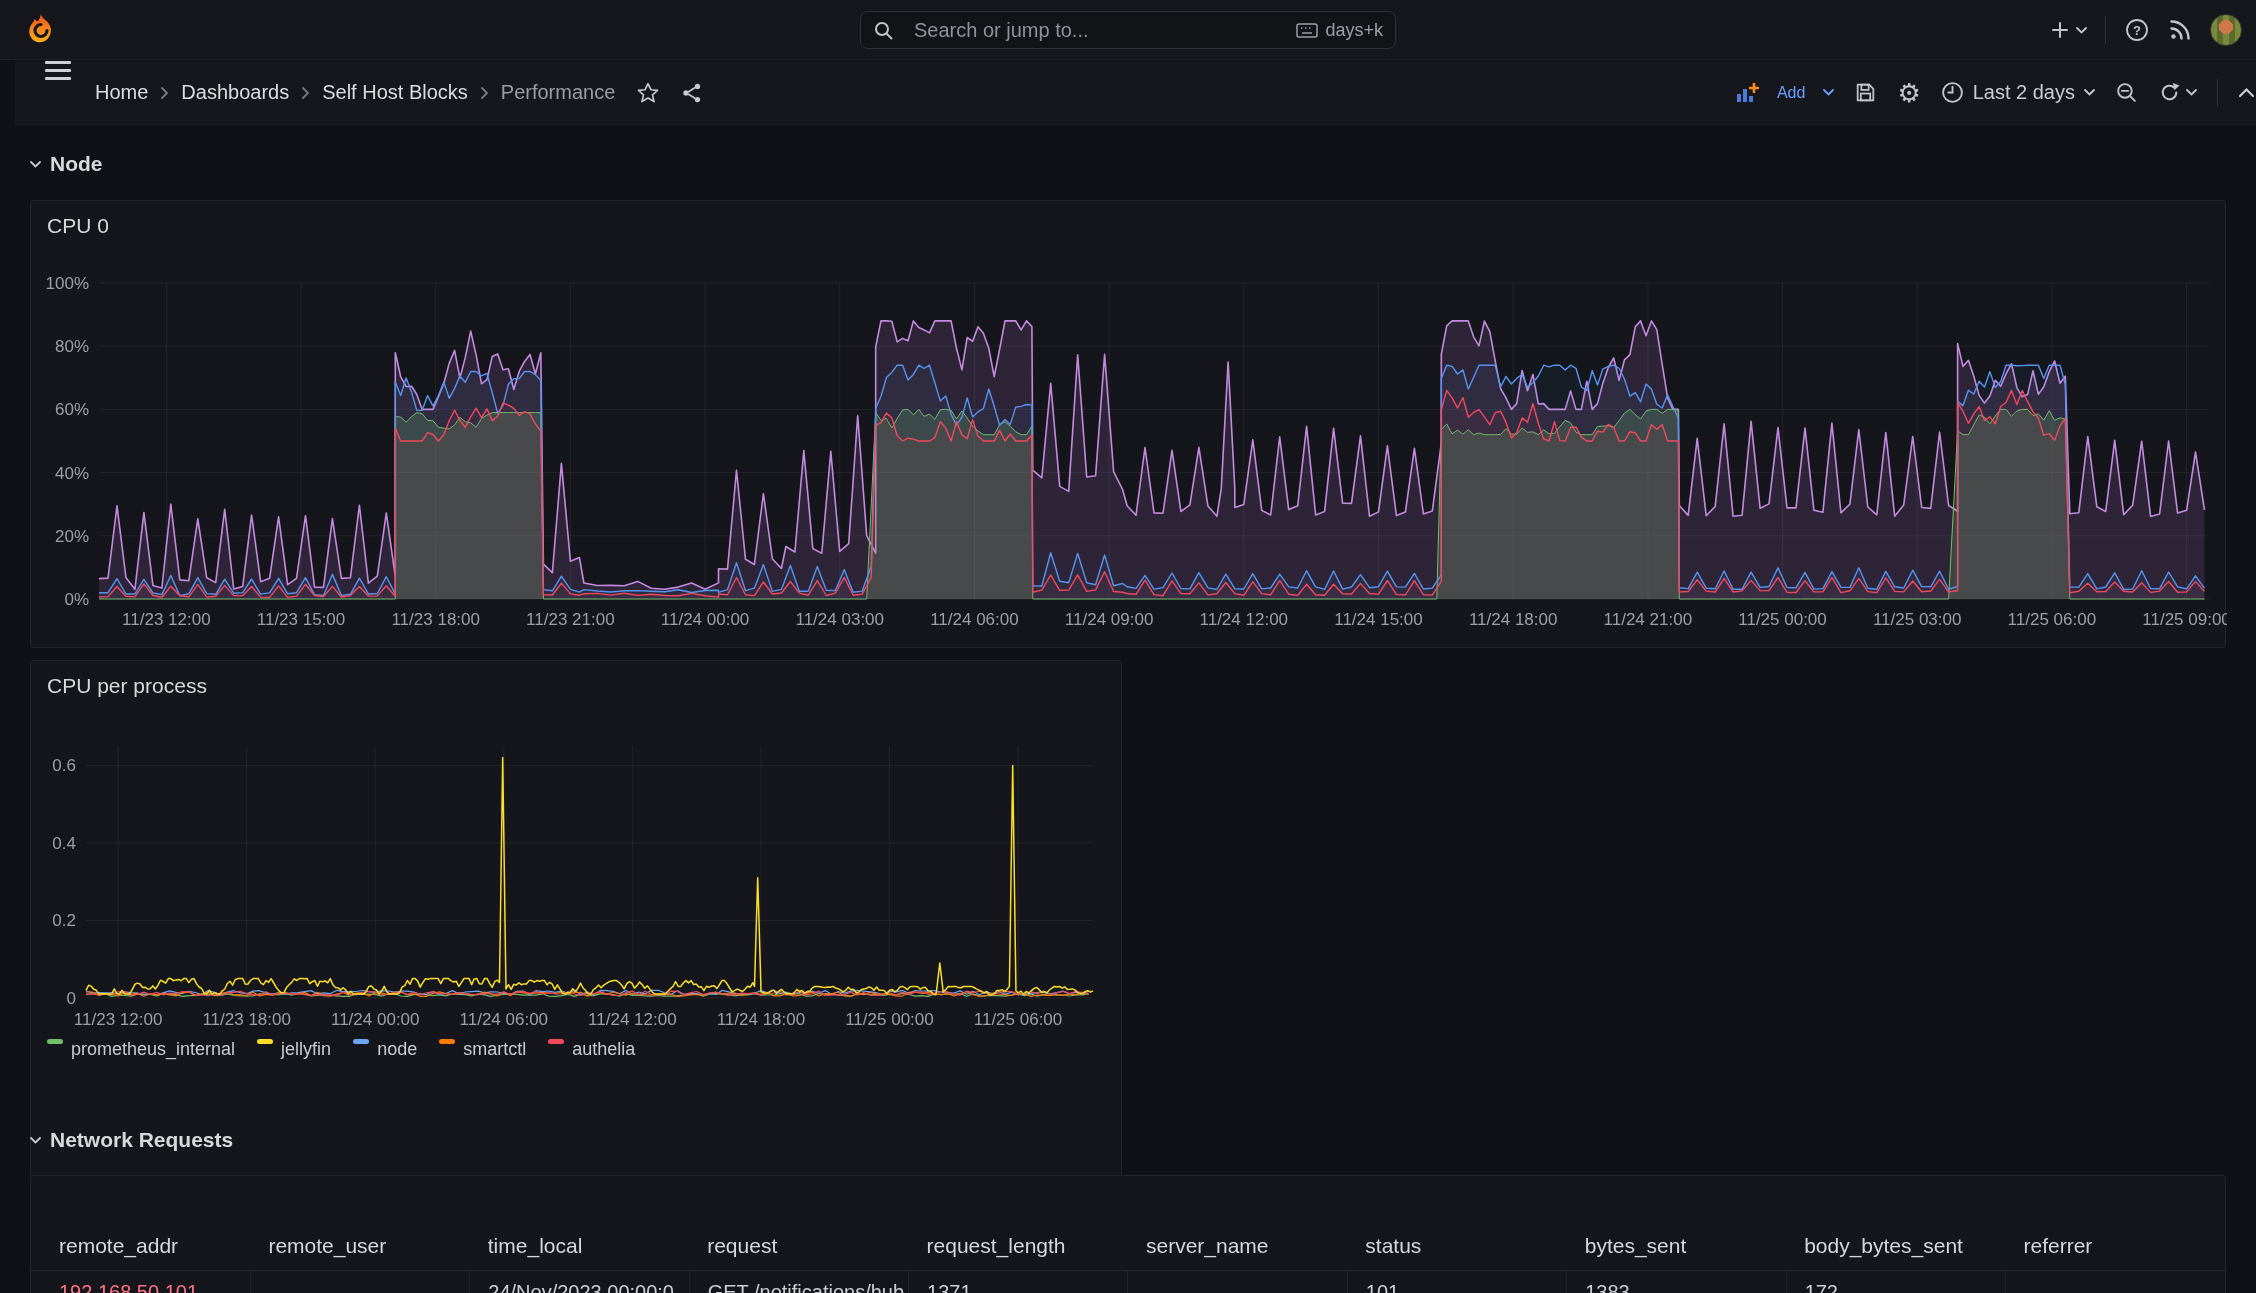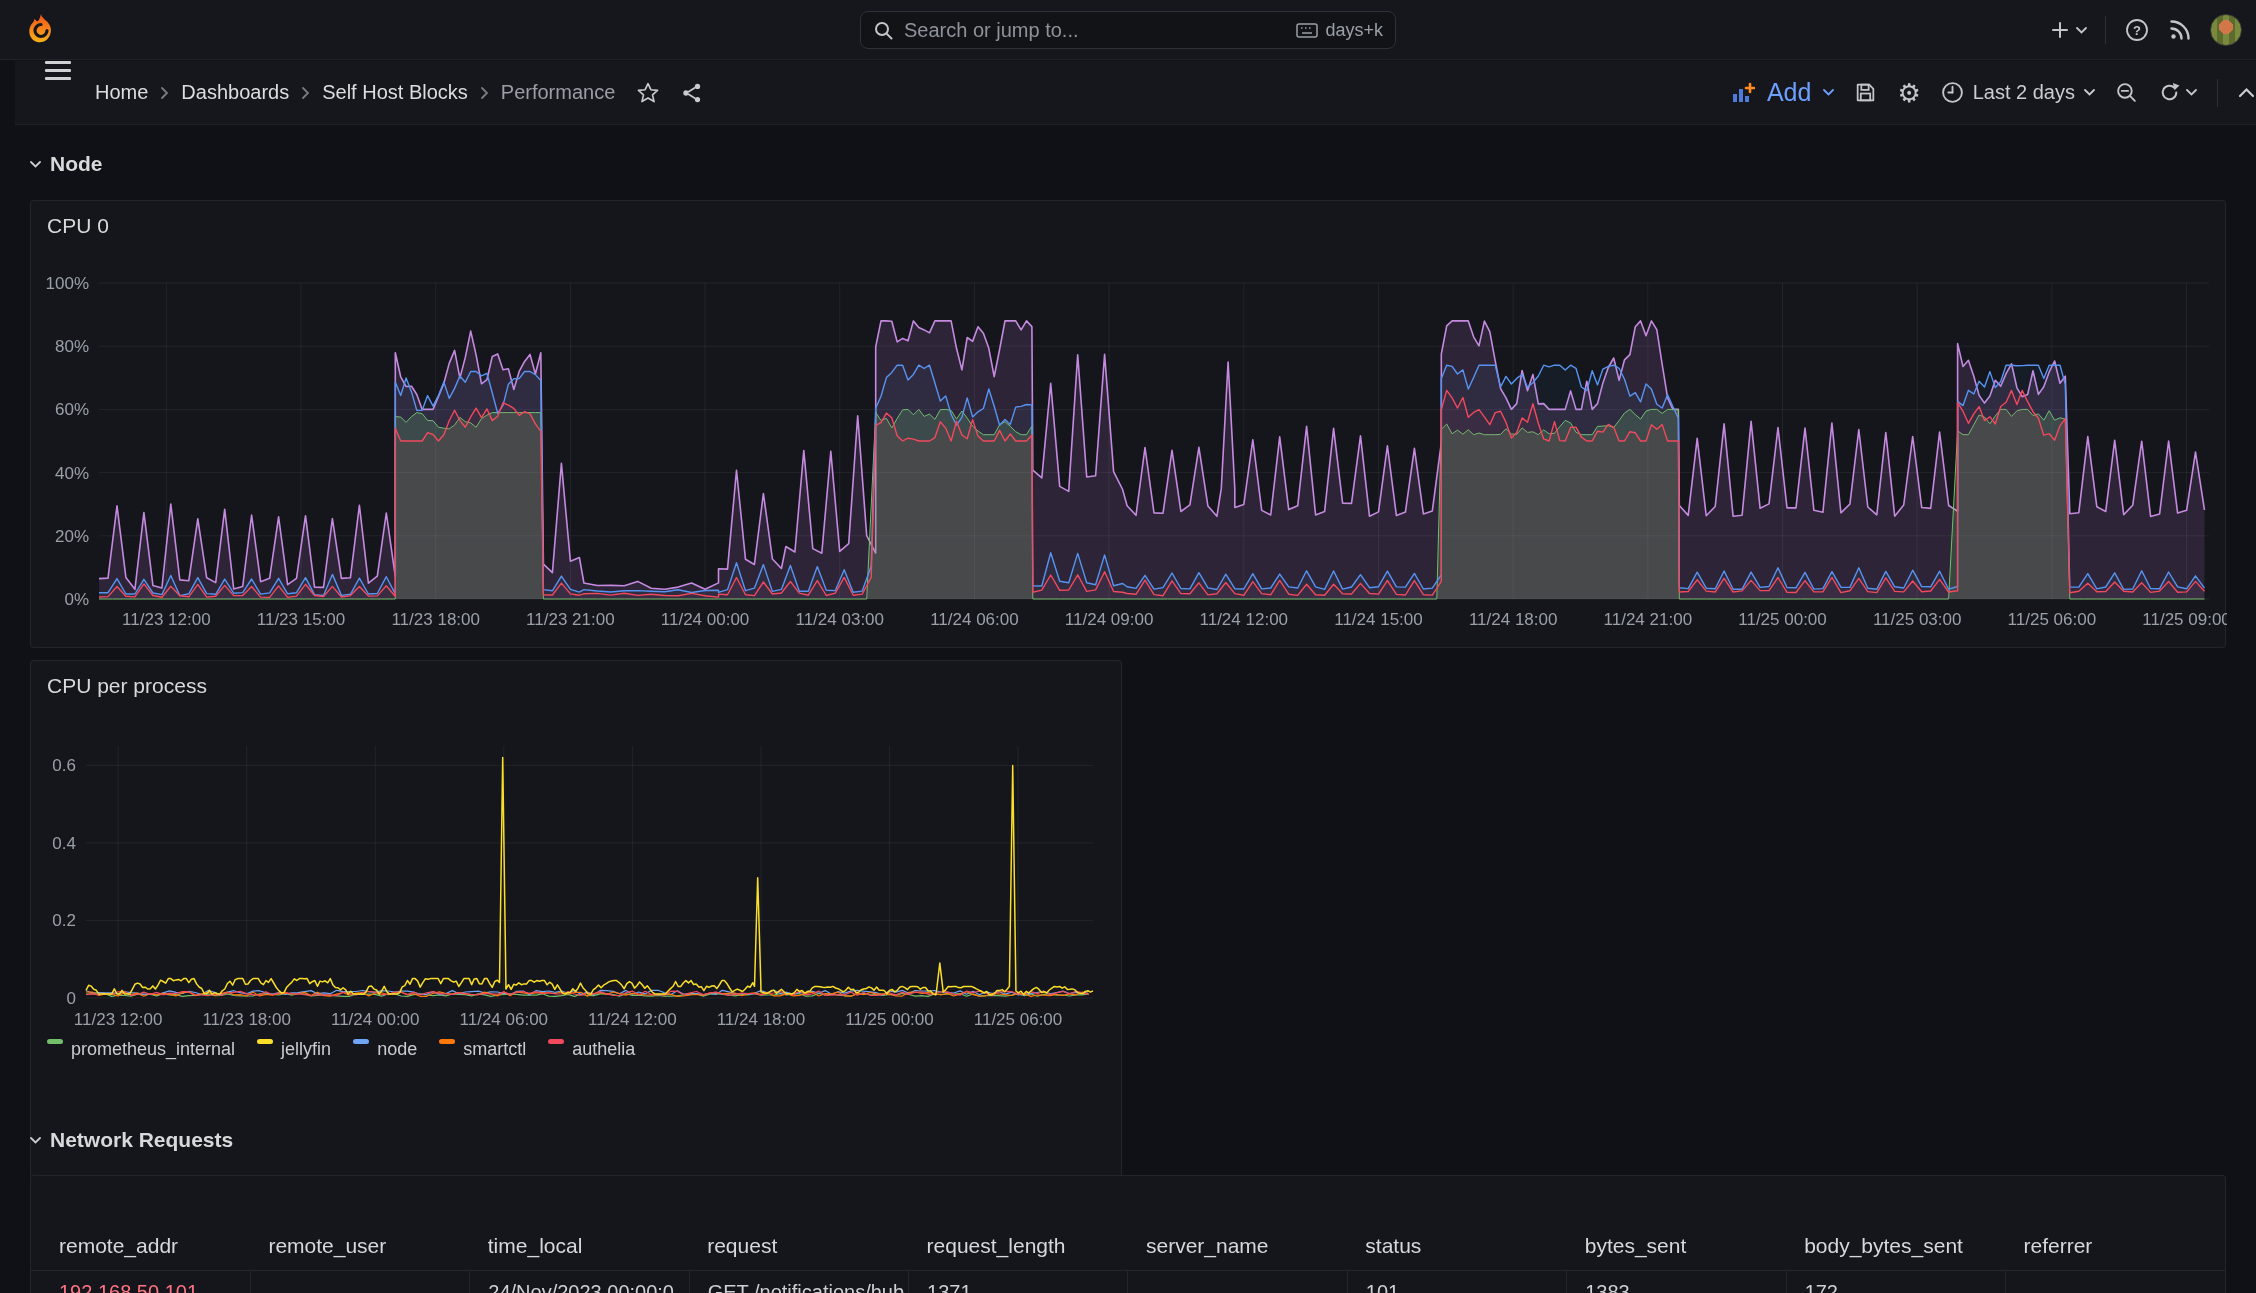--- a/index.html
+++ b/index.html
@@ -11,21 +11,21 @@
     position:relative;
   }
   .topbar {
     position:absolute; left:0; top:0; width:2256px; height:60px;
     background:#15171c; border-bottom:1px solid #202227;
   }
   .logo { position:absolute; left:24px; top:13px; width:34px; height:34px; cursor:pointer; }
   .searchbox {
     position:absolute; left:50%; top:11px; transform:translateX(-50%);
     width:536px; height:38px; background:#111317; border:1px solid #2e3138;
-    border-radius:8px; display:flex; align-items:center; padding:0 12px; gap:10px;
+    border-radius:8px; display:flex; align-items:center; padding:0 12px; gap:20px;
     color:#8e939b; font-size:20px; cursor:text;
   }
   .searchbox .ph { flex:1; white-space:nowrap; overflow:hidden; }
   .searchbox .kbd { display:flex; align-items:center; gap:7px; font-size:18px; color:#9aa0a8; }
   .top-right {
     position:absolute; right:14px; top:0; height:60px;
     display:flex; align-items:center; gap:18px;
   }
   .icon-btn { display:flex; align-items:center; gap:5px; cursor:pointer; color:#aeb1b8; }
   .vdiv { width:1px; height:28px; background:#2e3036; }
@@ -42,21 +42,21 @@
     display:flex; padding:0 16px;
   }
   .hamburger { width:26px; display:flex; flex-direction:column; gap:5px; margin:0 24px 0 14px; cursor:pointer; }
   .hamburger span { display:block; height:3px; background:#d0d1d5; border-radius:1px; }
   .crumbs { display:flex; align-items:center; gap:12px; font-size:20px; }
   .crumb { color:#dcdde0; cursor:pointer; white-space:nowrap; }
   .crumb.current { color:#9b9ea6; cursor:default; }
   .crumb-sep { color:#787b82; display:flex; }
   .crumb-icons { display:flex; align-items:center; gap:22px; margin-left:22px; }
   .bar-right { margin-left:auto; display:flex; align-items:center; gap:20px; }
-  .add-group { display:flex; align-items:center; gap:12px; color:#6e9fff; font-size:25px; cursor:pointer; }
+  .add-group { display:flex; align-items:center; gap:18px; color:#6e9fff; font-size:16px; cursor:pointer; }
   .time-group { display:flex; align-items:center; gap:9px; color:#c9ccd2; font-size:20px; cursor:pointer; }
   .section-header { position:absolute; display:flex; align-items:center; gap:9px; font-size:21px; font-weight:600; color:#d8d9da; cursor:pointer; }
   .panel {
     position:absolute; background:#14161b; border:1px solid #23252b; border-radius:3px;
   }
   .panel h2 { margin:13px 0 0 16px; font-size:21px; font-weight:400; color:#d8d9da; cursor:pointer; display:flex; align-items:center; gap:12px; }
   svg text { font-family:"Liberation Sans", sans-serif; }
   .legend-row { position:absolute; left:16px; top:378px; display:flex; align-items:center; gap:22px; }
   .legend-item { display:flex; align-items:flex-start; gap:8px; cursor:pointer; }
   .legend-item .chip { width:16px; height:5px; border-radius:3px; }

